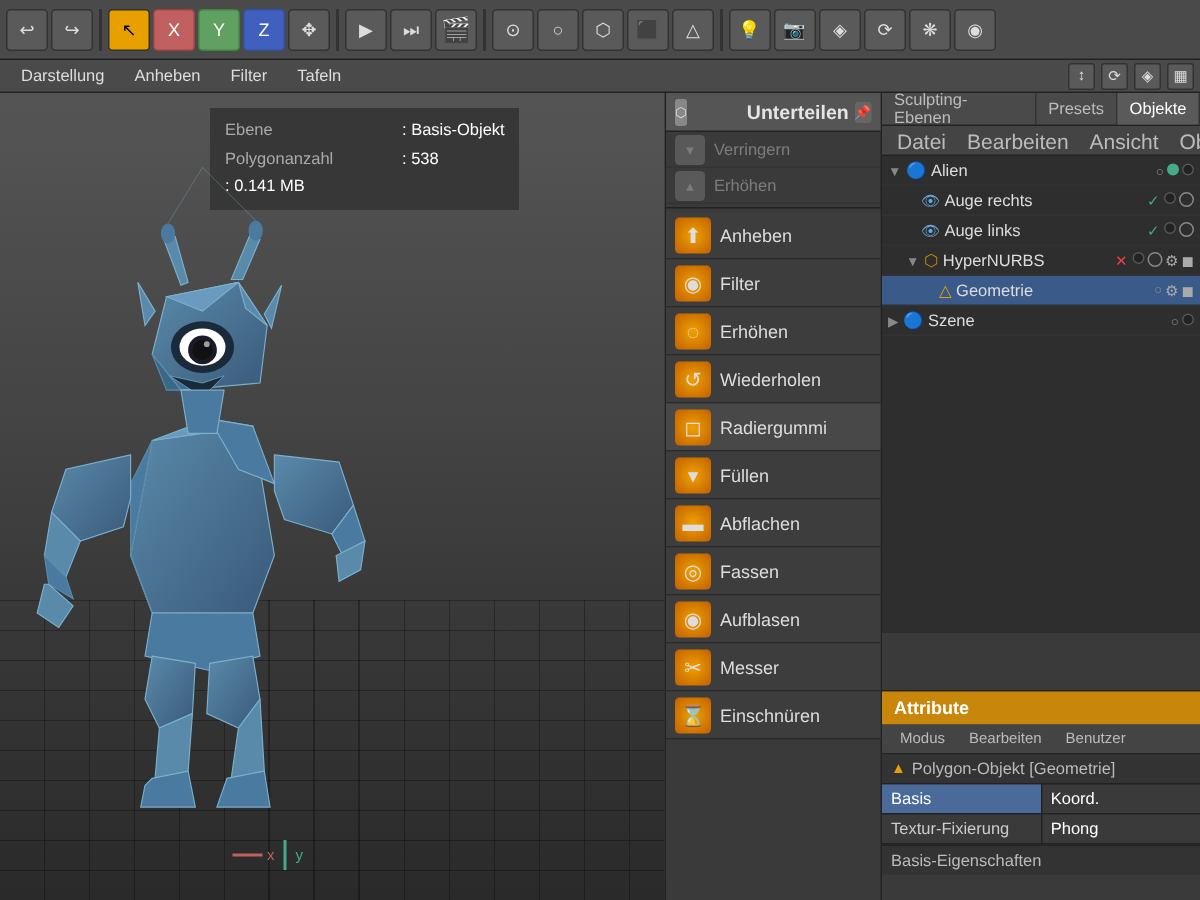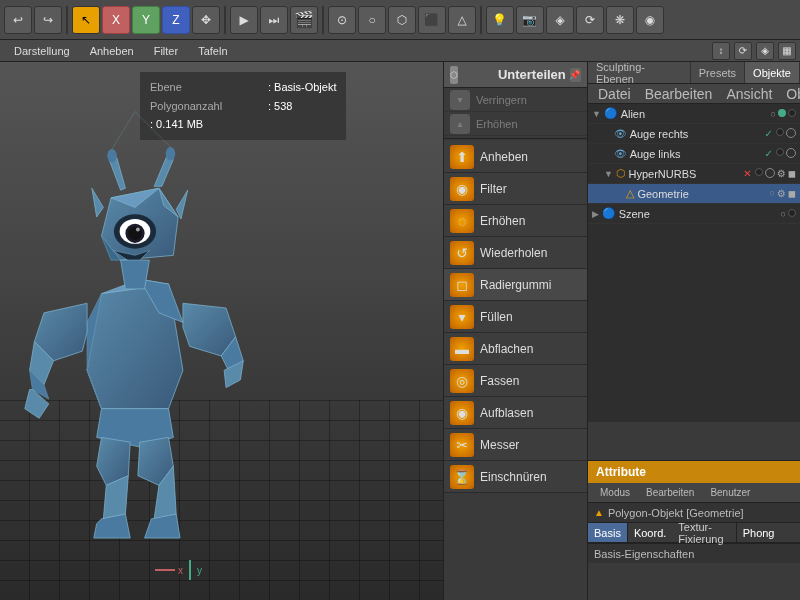--- a/index.html
+++ b/index.html
@@ -305,21 +305,21 @@
       align-items: center;
       padding: 0 6px;
       font-size: 11px;
       color: #bbb;
       border-bottom: 1px solid #222;
       gap: 4px;
     }
     .attr-triangle { color: #e8a000; font-size: 10px; }
     #attr-rows {
       display: flex;
-      flex-direction: row;
+      flex-direction: column;
     }
     .attr-row {
       height: 20px;
       display: flex;
       align-items: stretch;
       border-bottom: 1px solid #222;
     }
     .attr-cell {
       flex: 1;
       display: flex;

